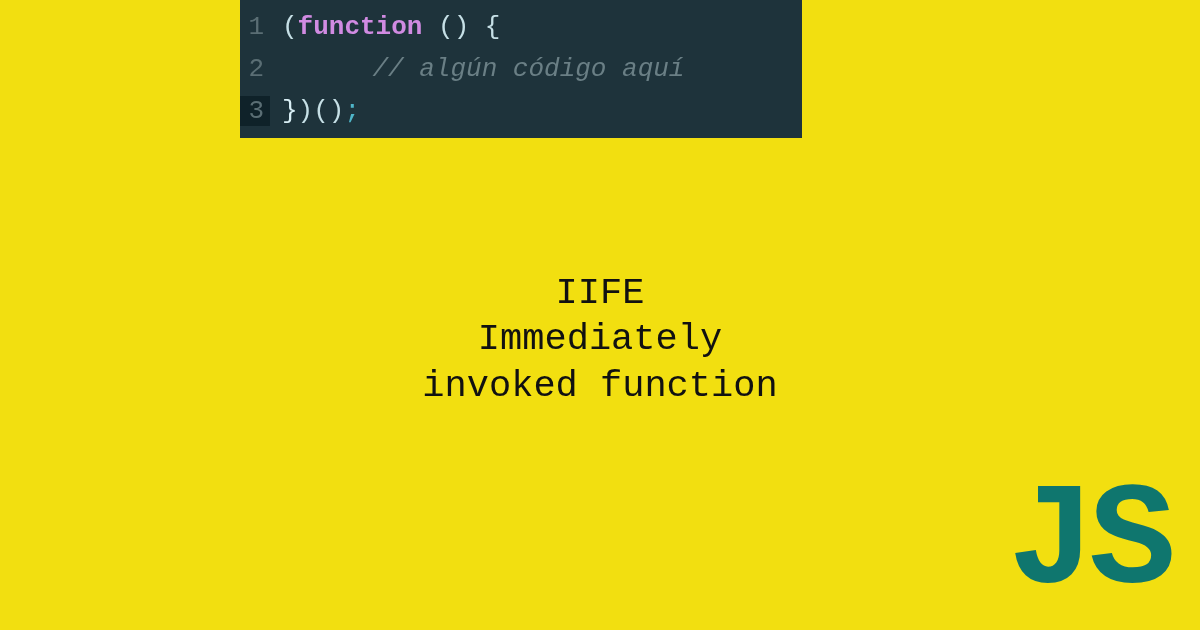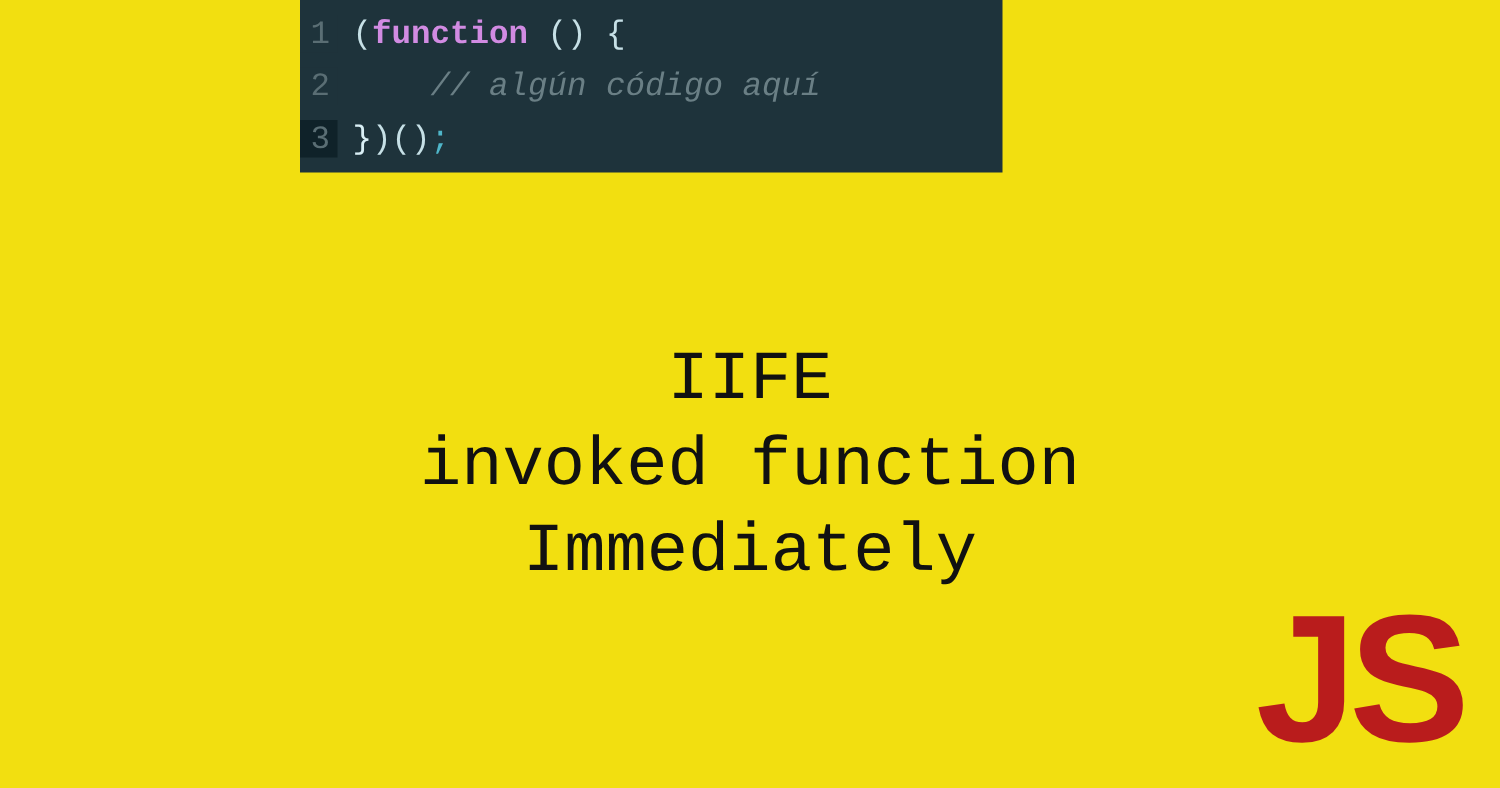--- a/index.html
+++ b/index.html
@@ -39,42 +39,42 @@
   .gutter.active {
     background: #0f2229;
   }
   .code-text {
     padding-left: 12px;
     white-space: pre;
   }
   .tok-paren { color: #c6e0e6; }
   .tok-keyword { color: #d18be2; font-weight: 700; }
   .tok-close-brace { color: #d9eff5; }
-  .tok-comment { color: #6a7f85; font-style: italic; }
+  .tok-comment { color: #6a7f85; font-style: italic; margin-left: 28px; }
   .tok-semi { color: #4fb6c9; }
 
   .title-block {
     position: absolute;
     top: 270px;
     left: 50%;
     transform: translateX(-50%);
     text-align: center;
     color: #111;
-    font-size: 55px;
+    font-size: 37px;
     line-height: 1.25;
     font-weight: 400;
   }
   .title-line { white-space: nowrap; }
 
   .js-logo {
     position: absolute;
     right: 30px;
     bottom: 14px;
-    color: #b91c1c;
-    font-family: Liberation Sans, sans-serif;
+    color: #0f766e;
+    font-family: Liberation Mono, monospace;
     font-size: 145px;
     font-weight: 800;
     letter-spacing: -6px;
     line-height: 1;
   }
 </style>
 </head>
 <body>
 
 <div class="code-block">
@@ -87,17 +87,17 @@
     <span class="code-text"><span>    </span><span class="tok-comment">// algún código aquí</span></span>
   </div>
   <div class="code-line">
     <span class="gutter active">3</span>
     <span class="code-text"><span class="tok-close-brace">}</span><span class="tok-paren">)()</span><span class="tok-semi">;</span></span>
   </div>
 </div>
 
 <div class="title-block">
   <div class="title-line">IIFE</div>
+  <div class="title-line">Immediately</div>
   <div class="title-line">invoked function</div>
-  <div class="title-line">Immediately</div>
 </div>
 
 <div class="js-logo">JS</div>
 
 </body></html>

